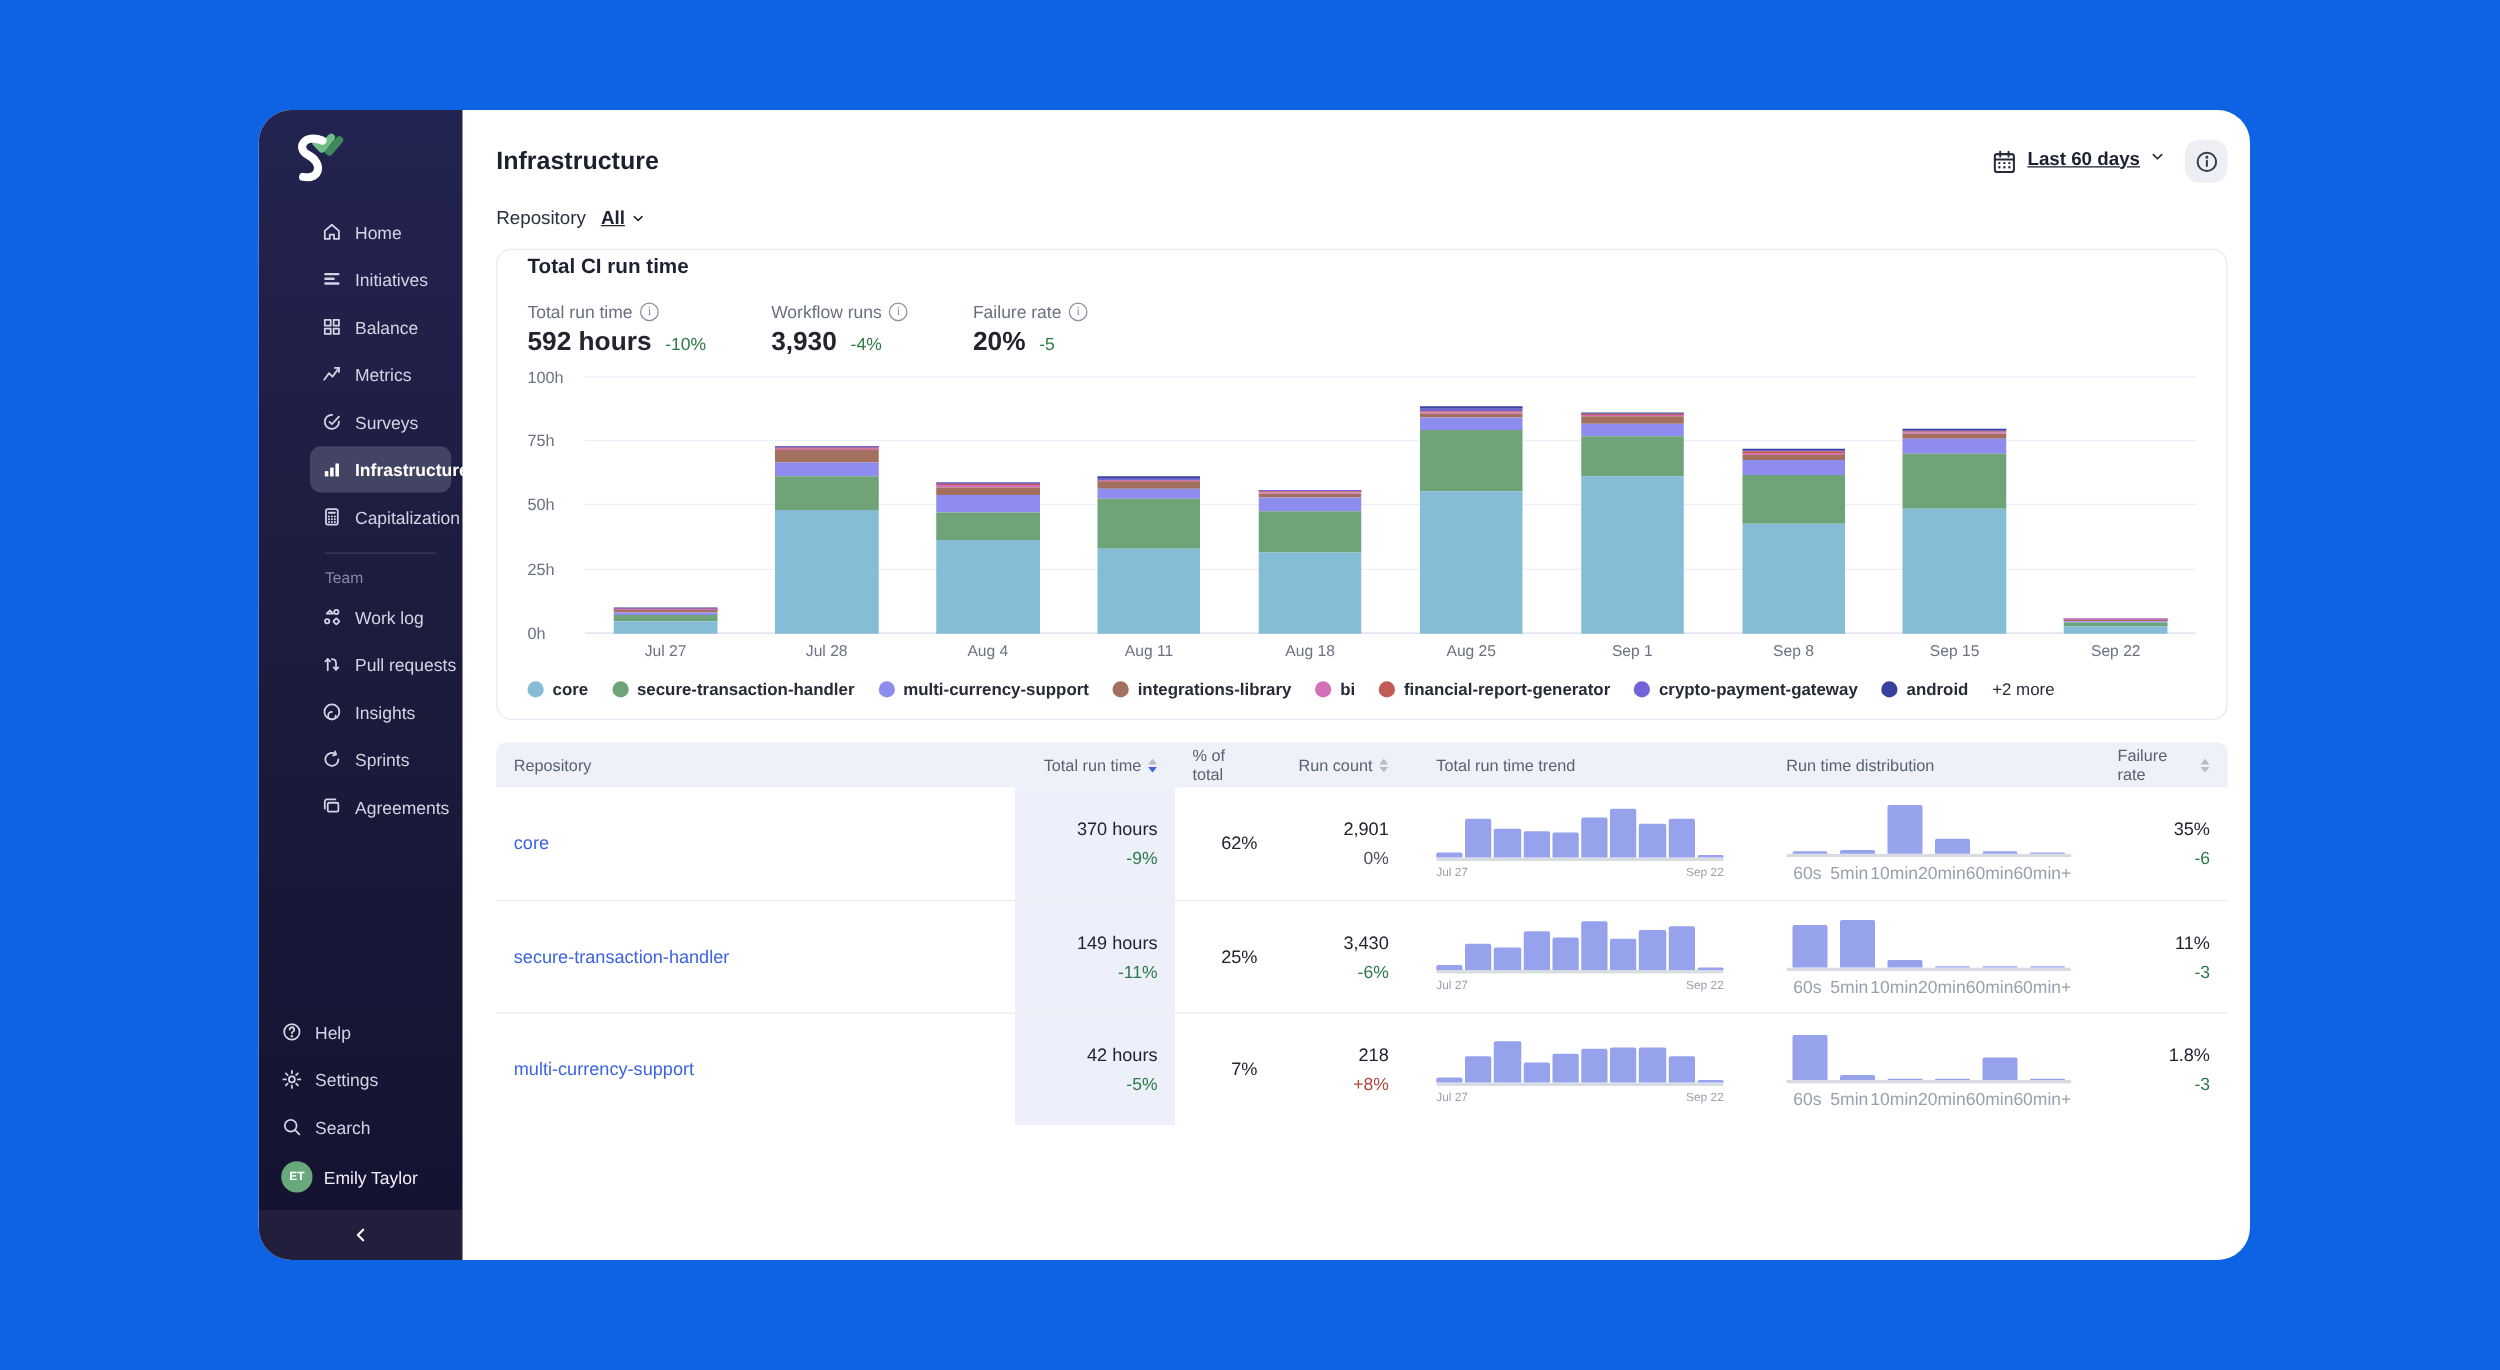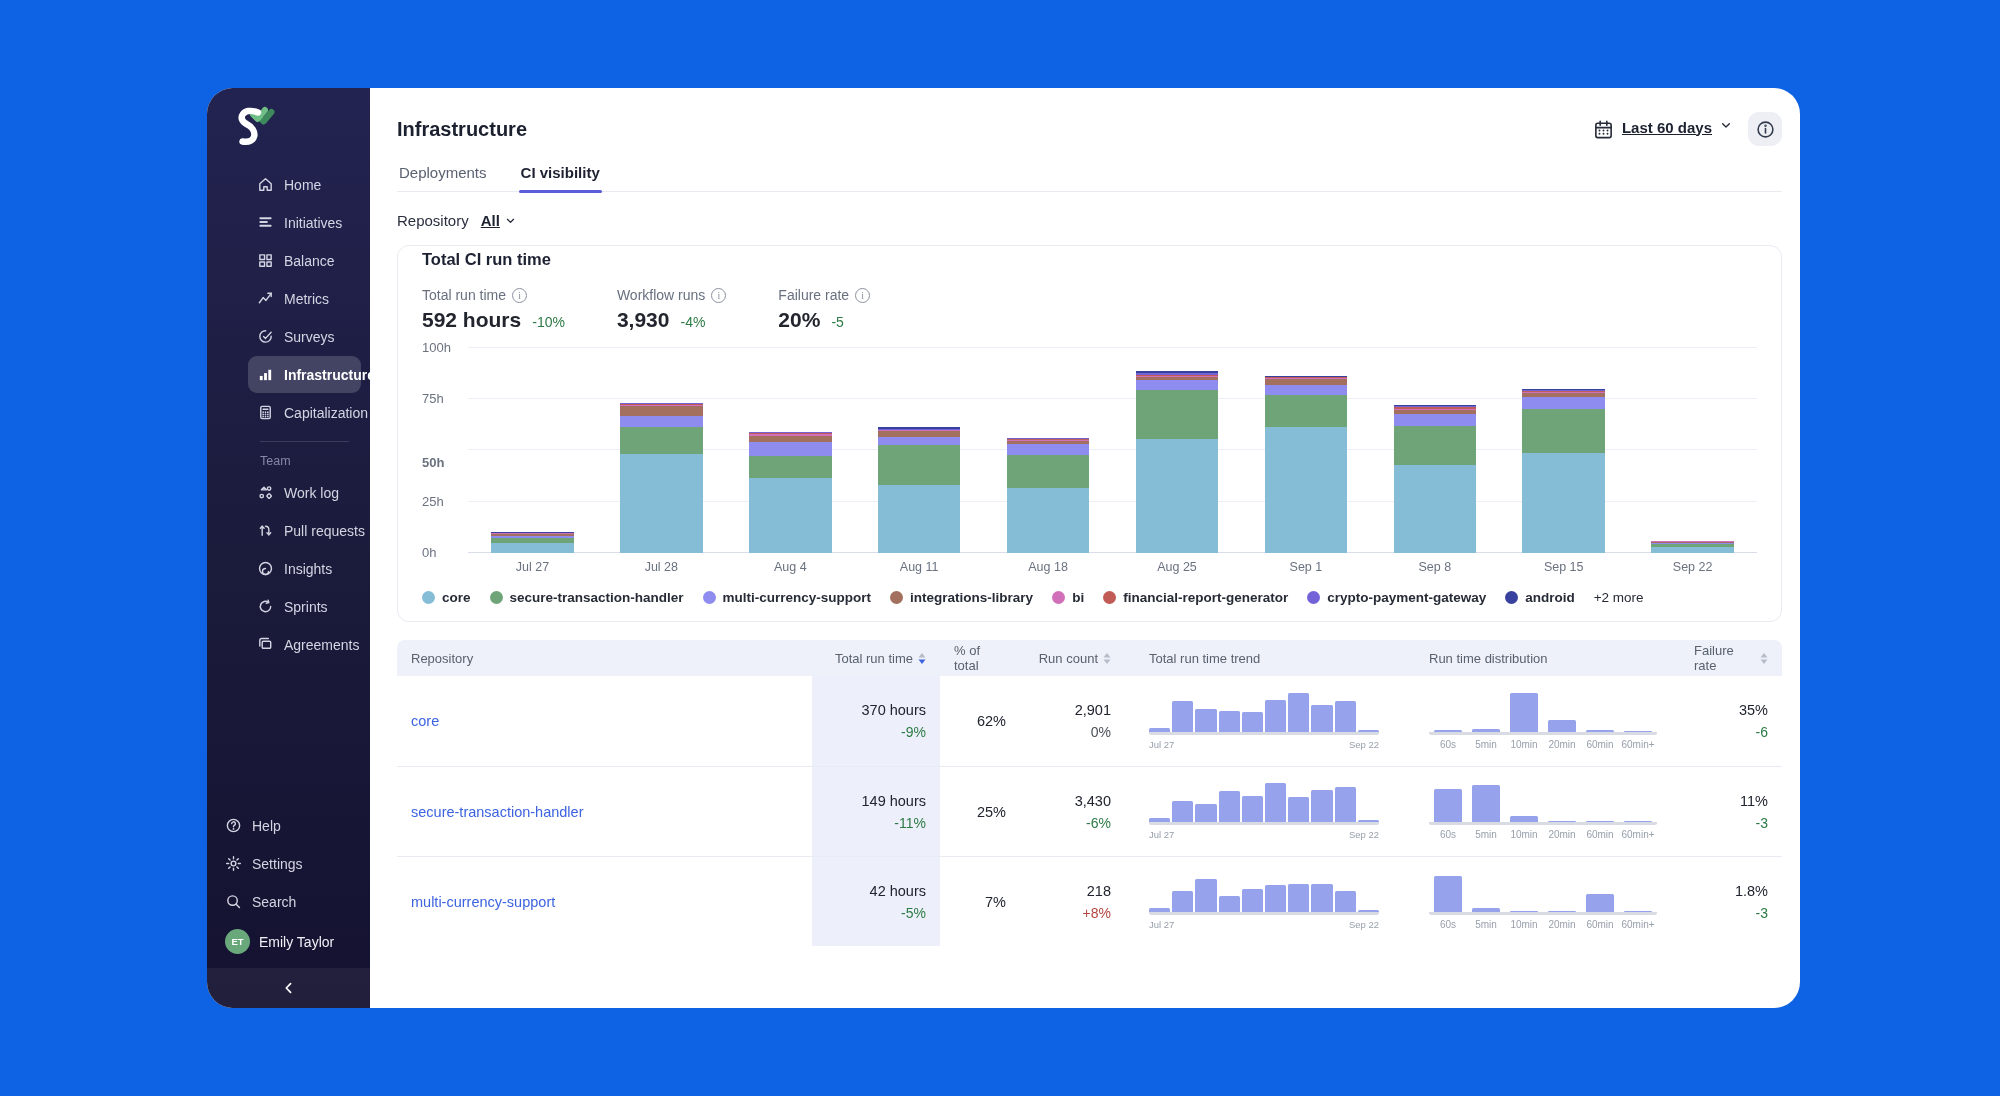--- a/index.html
+++ b/index.html
@@ -94,21 +94,21 @@
   .repo-link { color:#3c63e0; cursor:pointer; }
   .spark { width:230px; margin-left:24px; }
   .spark-bars { height:42px; display:flex; align-items:flex-end; gap:2px; border-bottom:3px solid #d8dbe2; border-radius:2px; }
   .spark-bars i { flex:1; background:#96a2eb; border-radius:1.5px 1.5px 0 0; }
   .spark-x { display:flex; justify-content:space-between; font-size:9.5px; color:#98a0ac; margin-top:4px; }
   .dist { width:228px; margin-left:24px; }
   .dist-bars { height:42px; display:flex; align-items:flex-end; border-bottom:3px solid #d8dbe2; border-radius:2px; }
   .dist-slot { flex:1; display:flex; justify-content:center; }
   .dist-slot i { width:72%; background:#96a2eb; border-radius:1.5px 1.5px 0 0; }
   .dist-x { display:flex; margin-top:4px; }
-  .dist-x span { flex:1; text-align:center; font-size:10px; color:#98a0ac; white-space:nowrap; }
+  .dist-x span { flex:1; text-align:center; font-size:14px; color:#98a0ac; white-space:nowrap; }
   .sort-ic { display:inline-flex; flex-direction:column; gap:1px; }
 </style>
 </head>
 <body>
 
 <div class="window">
 
   <aside class="sidebar">
     <div class="logo">
       <svg width="48" height="46" viewBox="0 0 48 46">
@@ -265,24 +265,20 @@
         <div class="info-btn">
           <svg width="19" height="19" viewBox="0 0 18 18" fill="none" stroke="currentColor" stroke-width="1.5" stroke-linecap="round">
               <circle cx="9" cy="9" r="7"></circle>
               <path d="M9 8.2v4"></path>
               <circle cx="9" cy="5.4" r=".4" fill="currentColor"></circle>
             </svg>
         </div>
       </div>
     </div>
 
-    <div class="tabs-row" id="tabs">
-        <div class="tab">Deployments</div>
-        <div class="tab active">CI visibility</div>
-      </div>
 
     <div class="filter-row">
       <span>Repository</span>
       <div class="filter-value">
         <span>All</span>
         <svg width="11" height="11" viewBox="0 0 18 18" fill="none" stroke="#1c2130" stroke-width="2" stroke-linecap="round" stroke-linejoin="round">
             <path d="m4 7 5 5 5-5"></path>
           </svg>
       </div>
     </div>
@@ -320,21 +316,21 @@
               <span class="c" style="color:#2c7a45">-5</span>
             </div>
           </div>
         </div>
 
       <div class="chart-wrap">
         <div class="chart">
           <div class="y-axis" id="y-axis">
               <div class="y-tick" style="bottom: 0px;">0h</div>
               <div class="y-tick" style="bottom: 51px;">25h</div>
-              <div class="y-tick" style="bottom: 90px; font-weight: bold;">50h</div>
+              <div class="y-tick" style="bottom: 103px;">50h</div>
               <div class="y-tick" style="bottom: 154px;">75h</div>
               <div class="y-tick" style="bottom: 205px;">100h</div>
             </div>
           <div class="plot" id="plot">
               <div class="gridline zero" style="bottom: 0px;"></div>
               <div class="gridline" style="bottom: 51px;"></div>
               <div class="gridline" style="bottom: 103px;"></div>
               <div class="gridline" style="bottom: 154px;"></div>
               <div class="gridline" style="bottom: 205px;"></div>
               <div class="bars">

